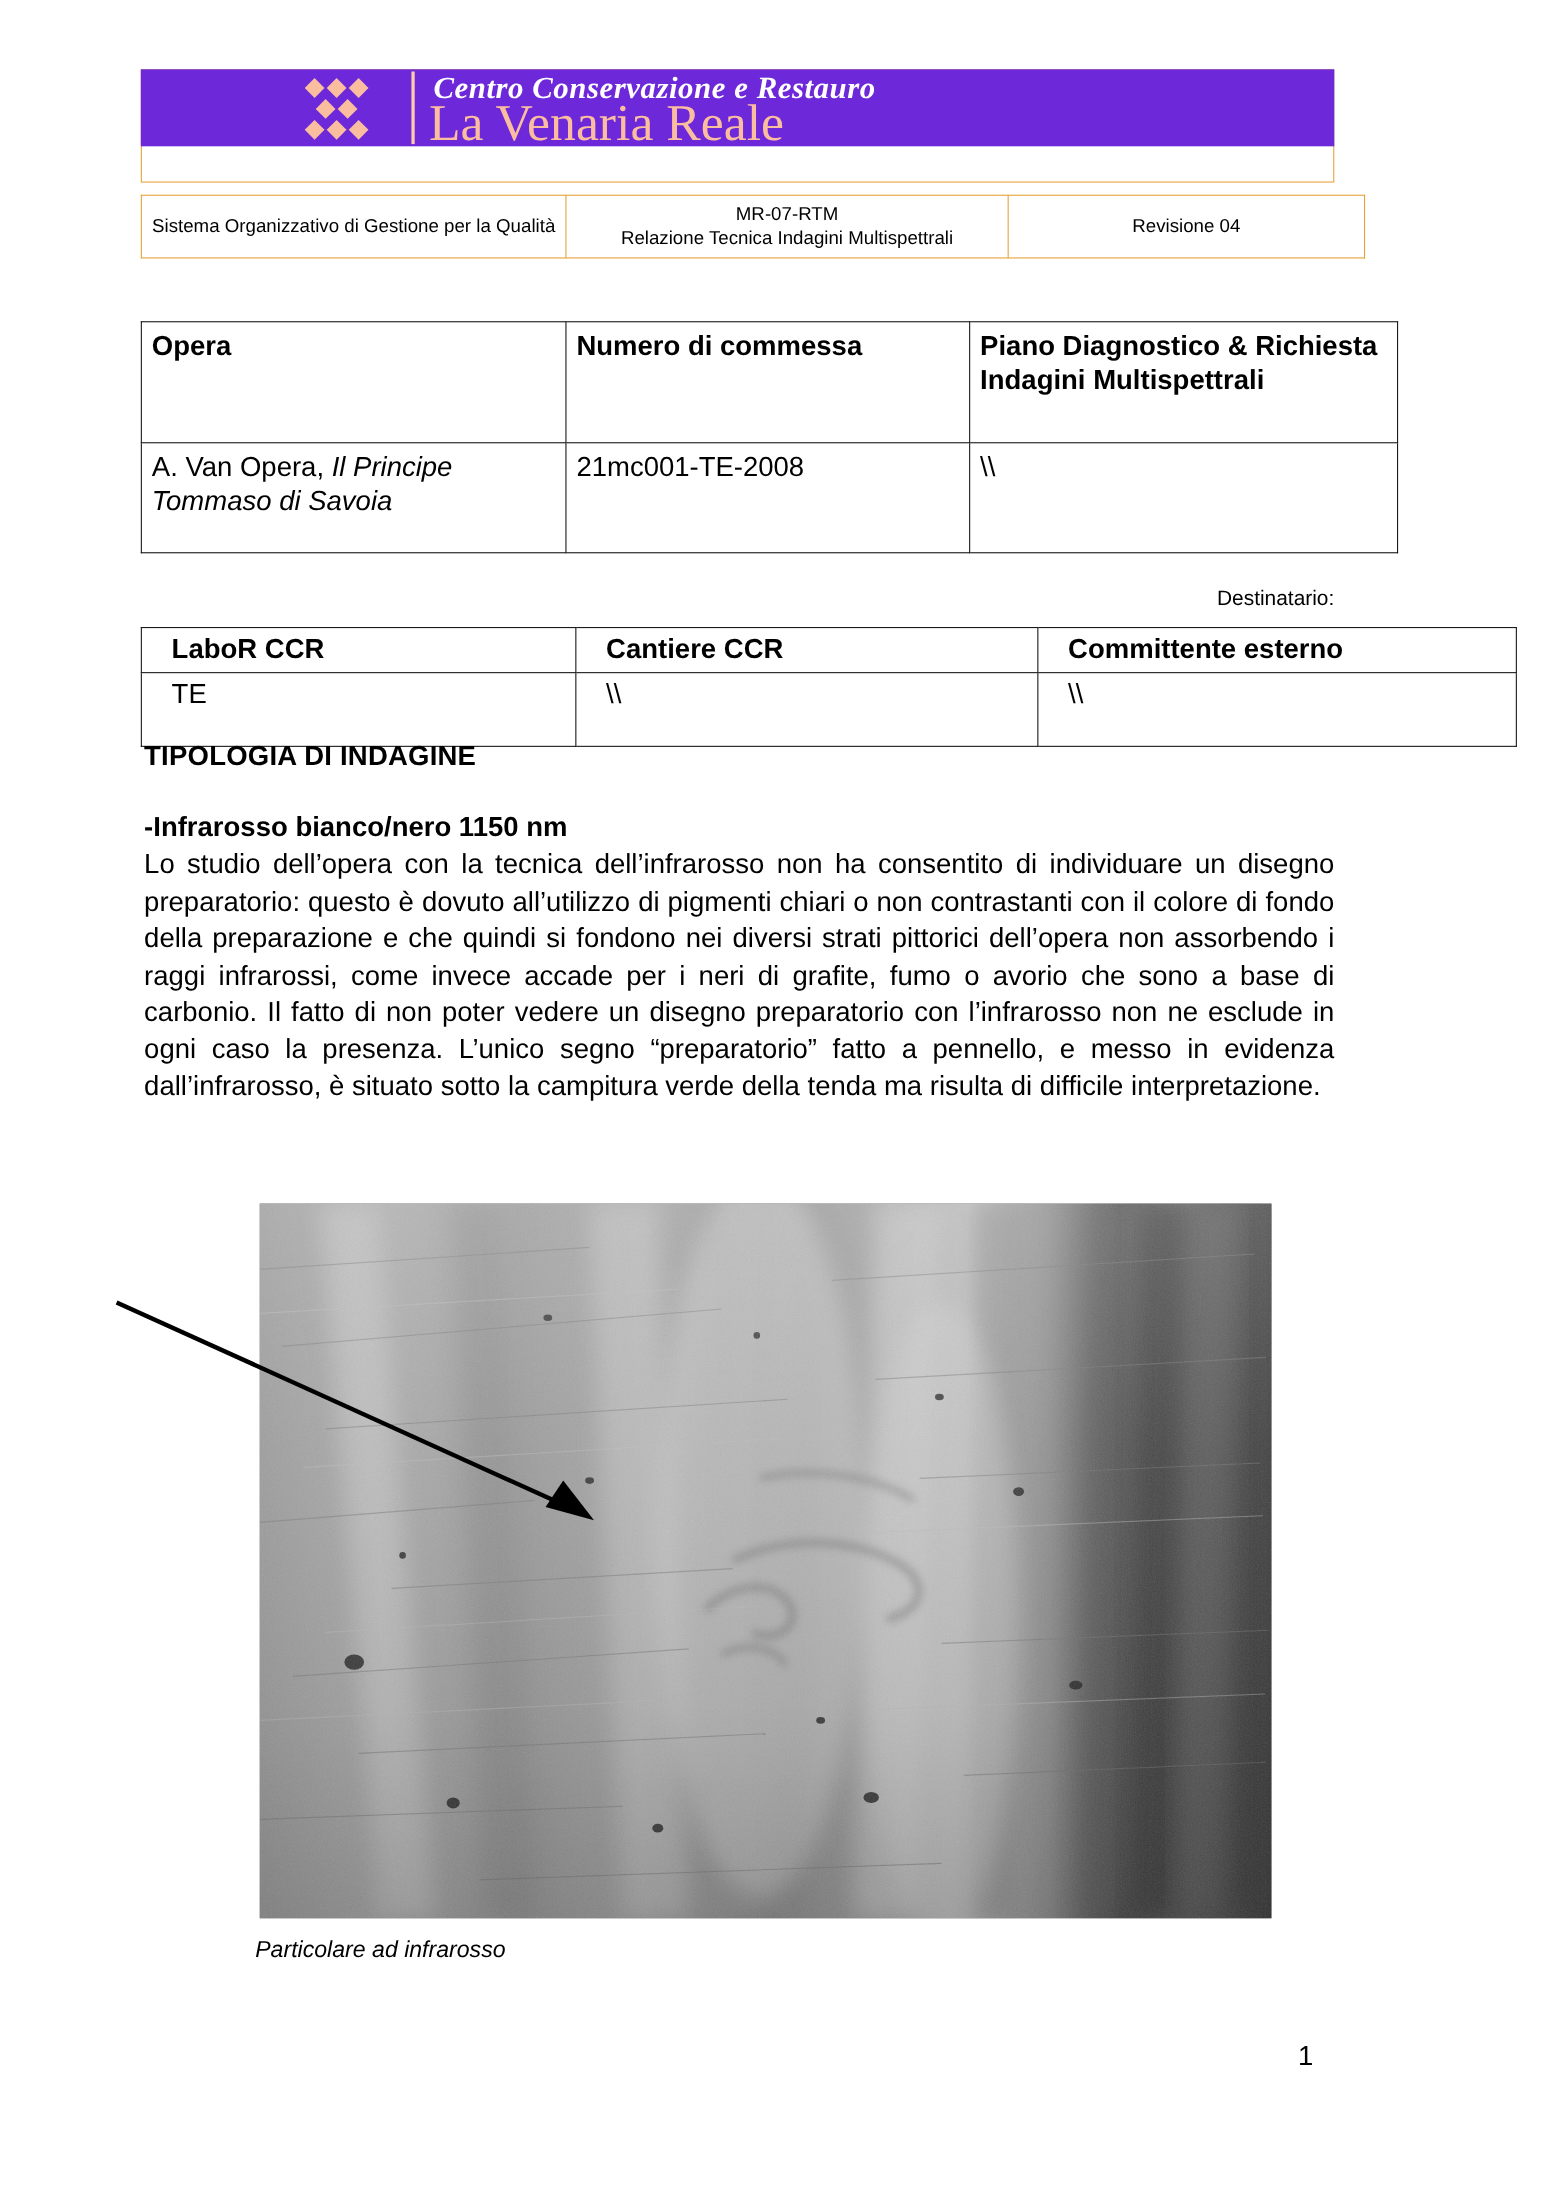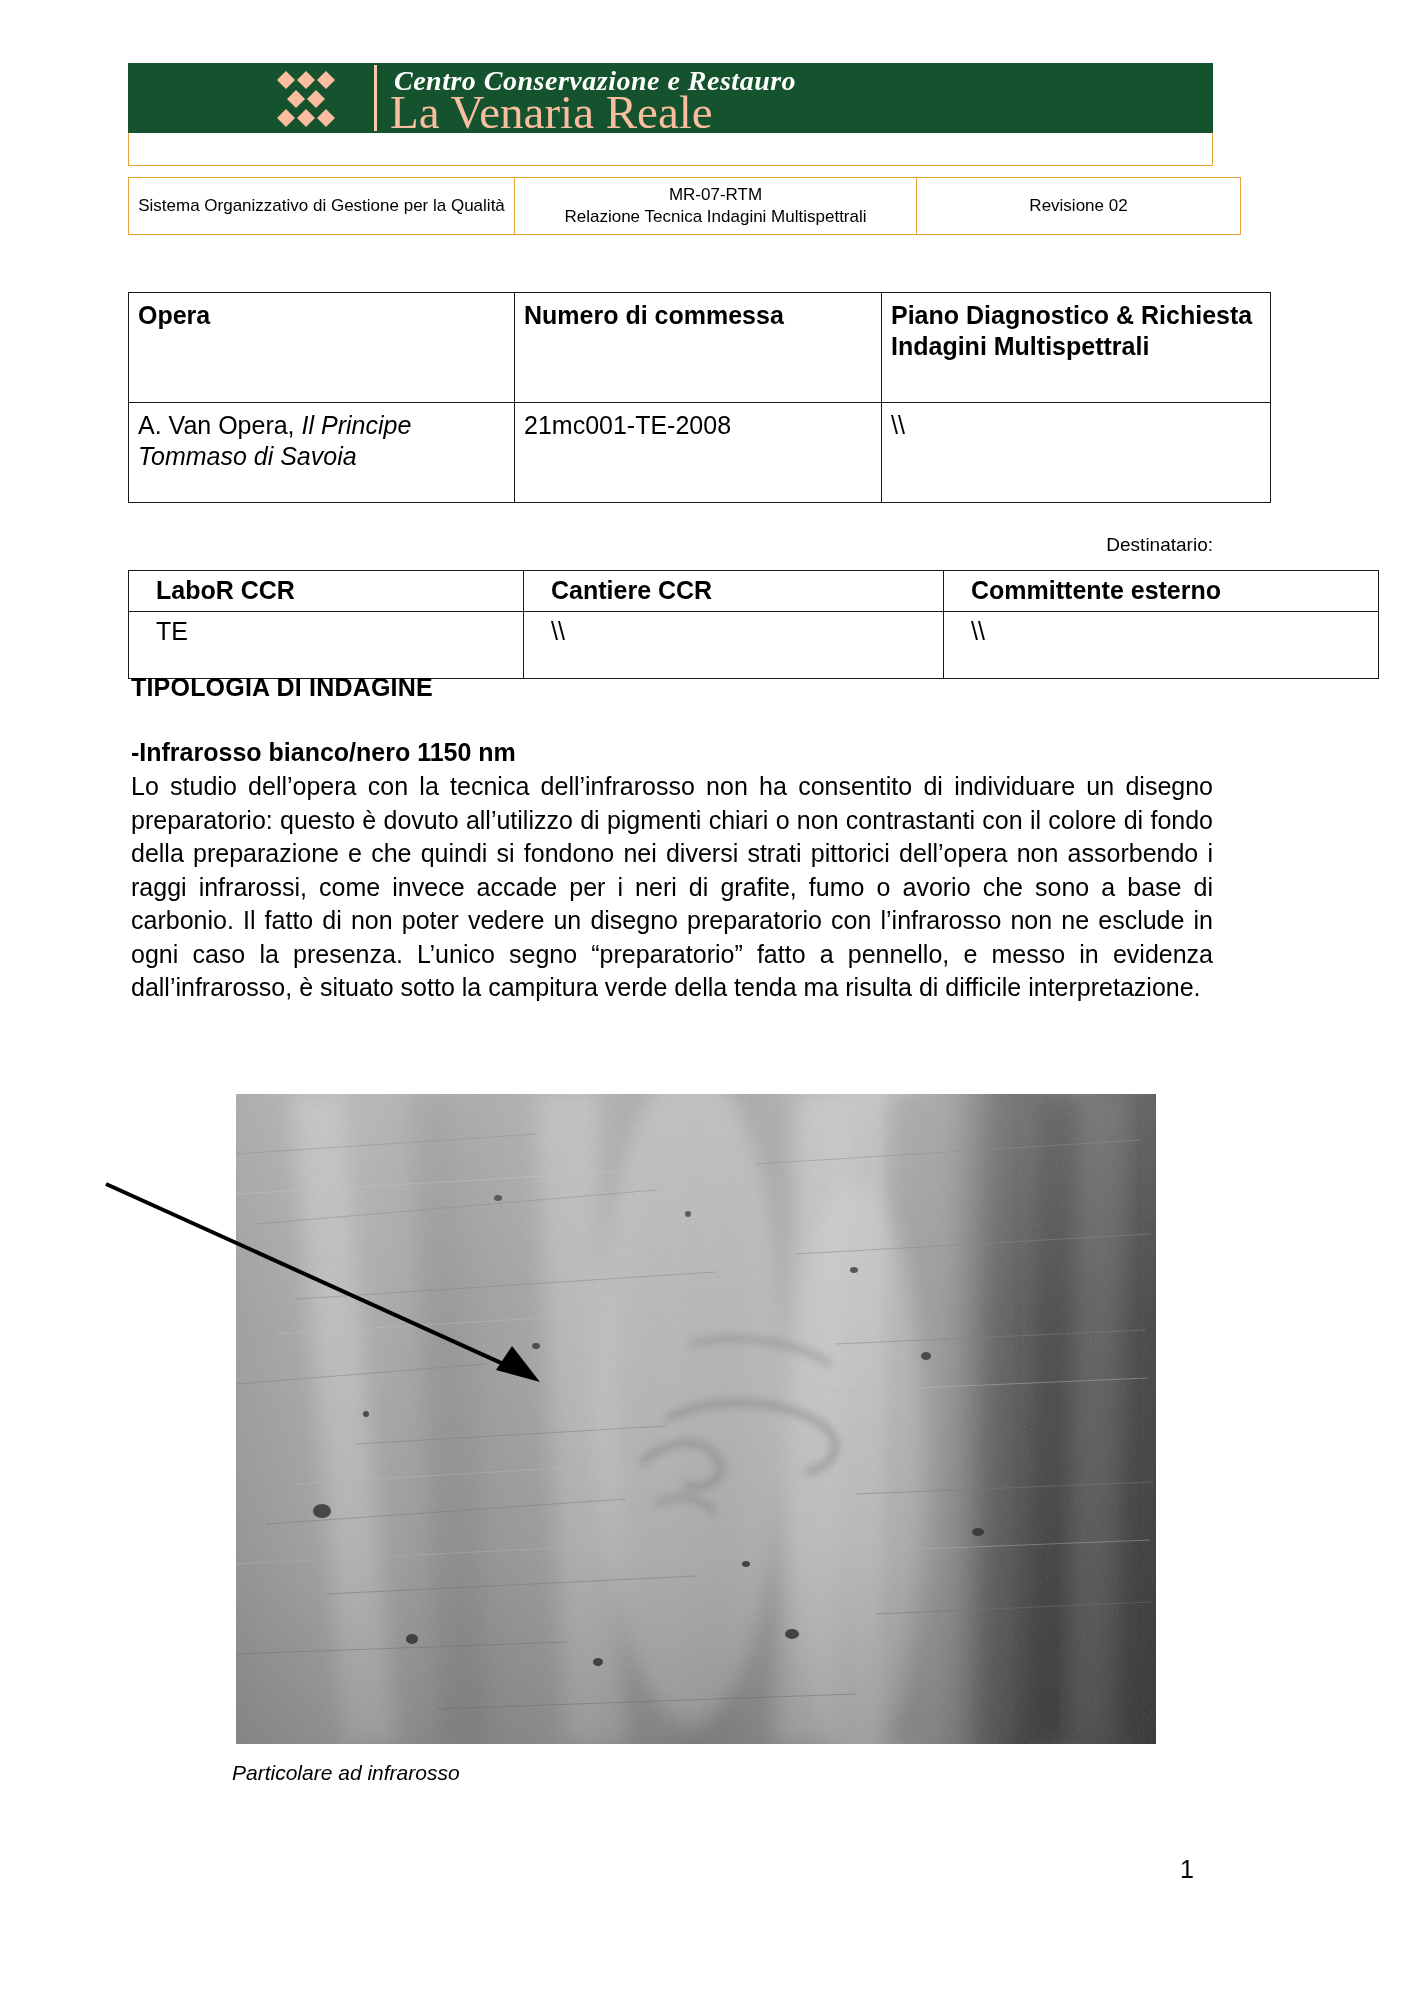--- a/index.html
+++ b/index.html
@@ -19,21 +19,21 @@
     overflow: hidden;
   }
 
   
   .banner-wrap {
     position: absolute;
     left: 128px;
     top: 63px;
     width: 1085px;
     height: 70px;
-    background: #14532d;
+    background: #6d28d9;
     overflow: hidden;
   }
   .banner-diamonds {
     position: absolute;
     left: 145px;
     top: 6px;
     width: 86px;
     height: 60px;
   }
   .banner-rule {
@@ -255,21 +255,21 @@
   </div>
 
   <table class="doc-header">
     <tbody>
         <tr>
       <td class="hdr-c1">Sistema Organizzativo di Gestione per la Qualità</td>
       <td class="hdr-c2">
         <div>MR-07-RTM</div>
         <div>Relazione Tecnica Indagini Multispettrali</div>
       </td>
-      <td class="hdr-c3">Revisione 02</td>
+      <td class="hdr-c3">Revisione 04</td>
     </tr>
   </tbody>
     </table>
 
   <table class="main-table">
     <tbody>
         <tr class="row-head">
       <td class="mt-c1 head">Opera</td>
       <td class="mt-c2 head">Numero di commessa</td>
       <td class="mt-c3 head">Piano Diagnostico &amp; Richiesta Indagini Multispettrali</td>

